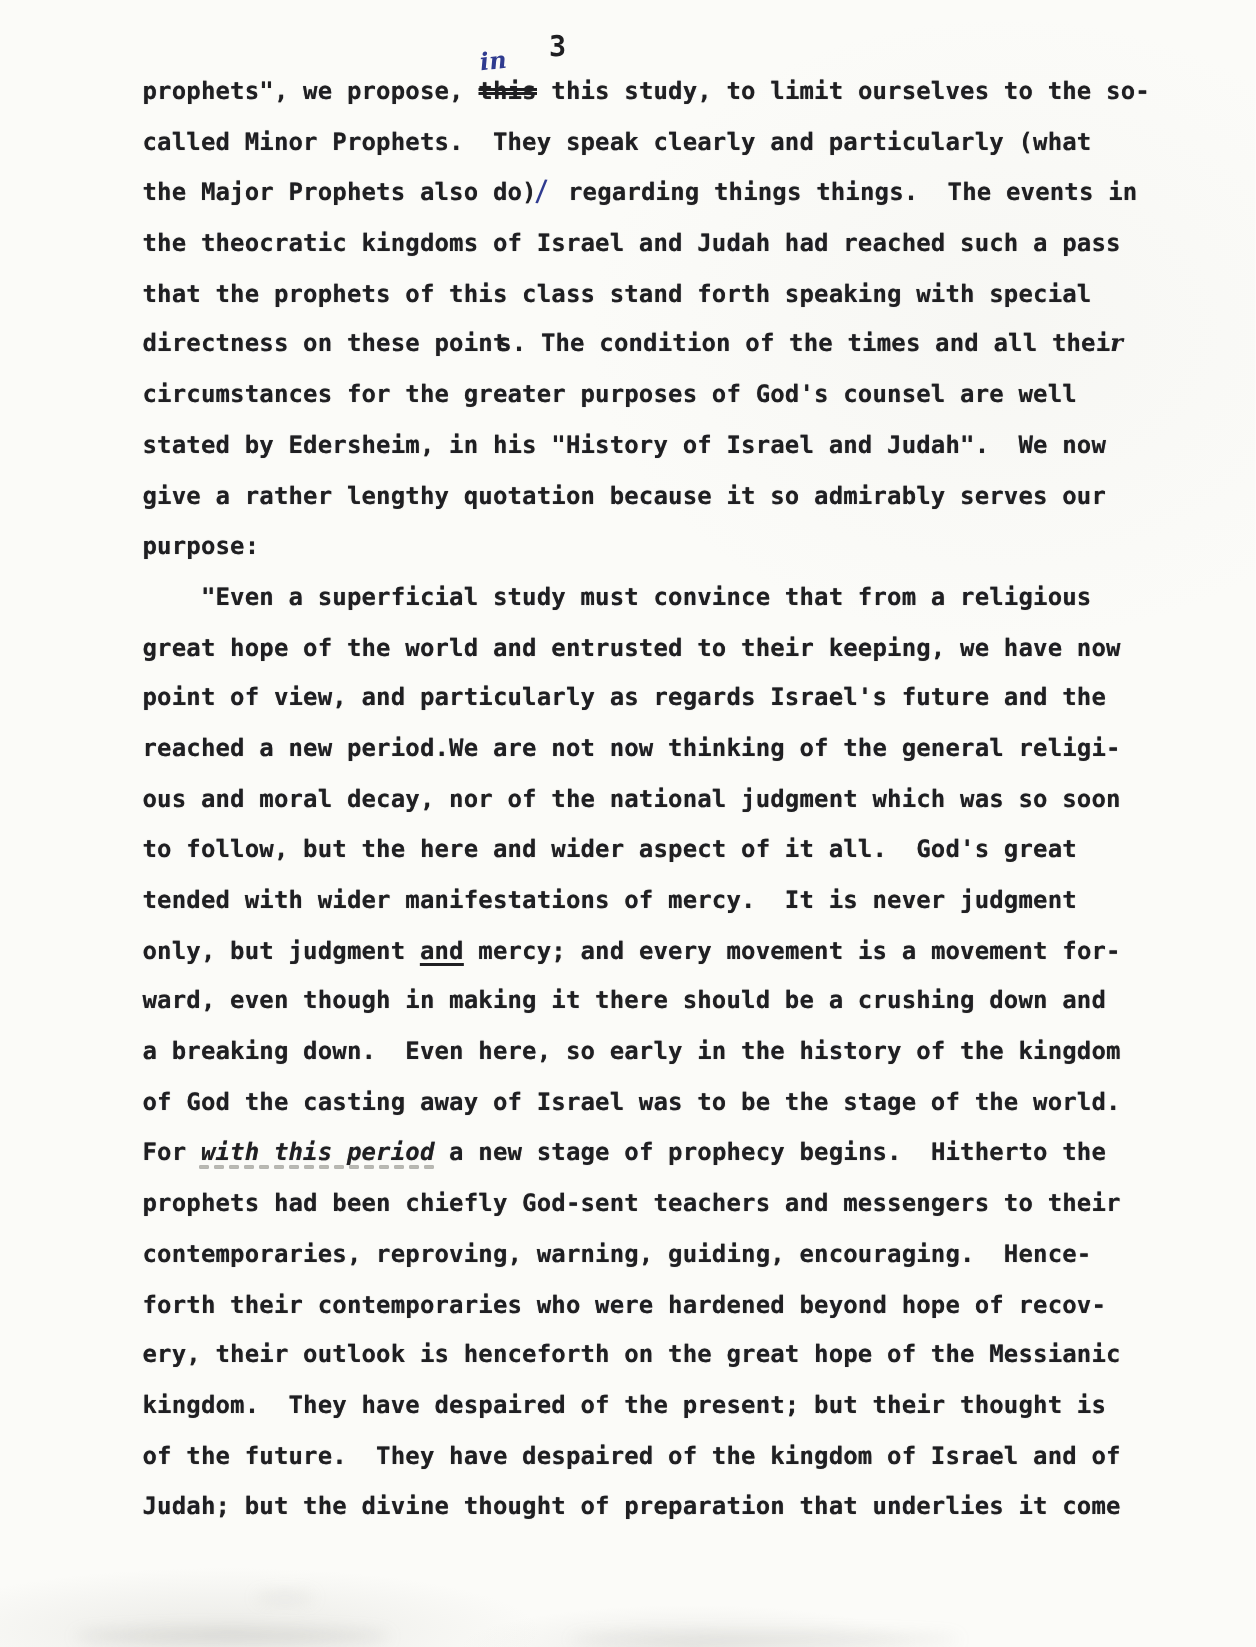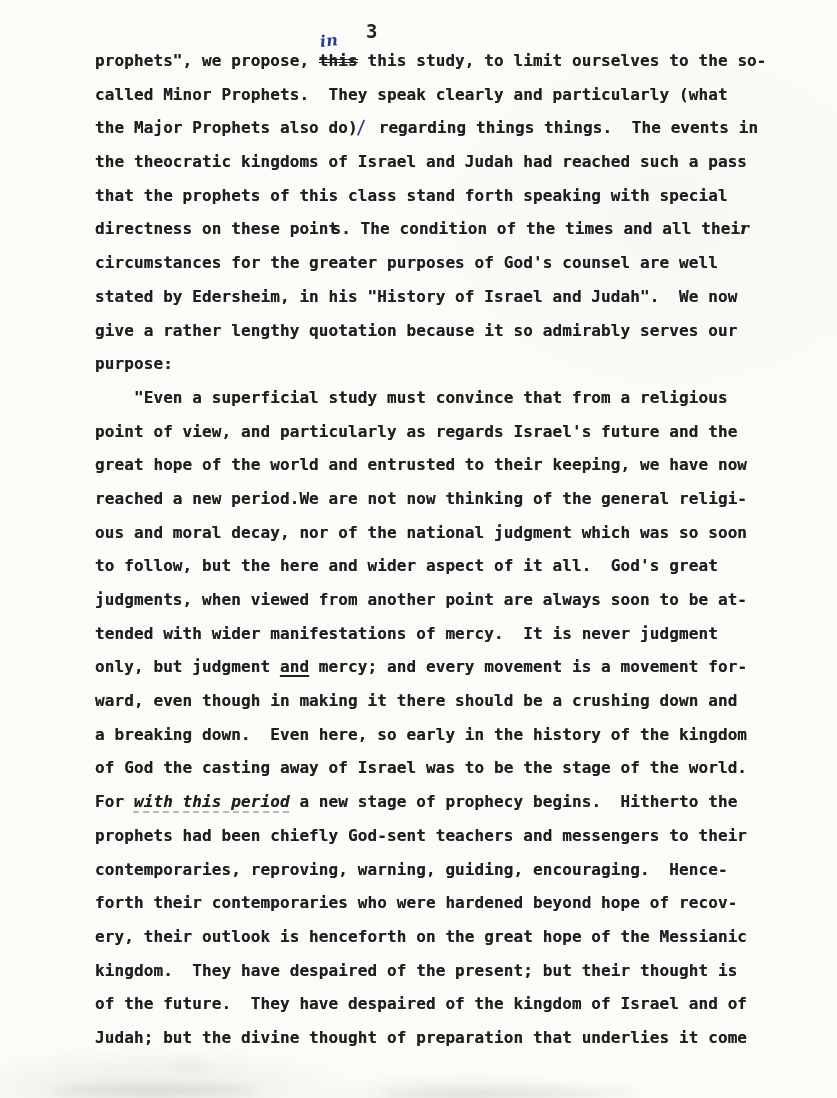--- a/index.html
+++ b/index.html
@@ -91,26 +91,25 @@
       <div class="line"><span>called Minor Prophets.  They speak clearly and particularly (what</span></div>
       <div class="line"><span>the Major Prophets also do)</span><span class="seg-pen" style="color: rgb(47, 59, 143);">/</span><span> regarding things things.  The events in</span></div>
       <div class="line"><span>the theocratic kingdoms of Israel and Judah had reached such a pass</span></div>
       <div class="line"><span>that the prophets of this class stand forth speaking with special</span></div>
       <div class="line"><span>directness on these poin</span><span class="seg-over">ts</span><span>. The condition of the times and all thei</span><span class="seg-handr">r</span></div>
       <div class="line"><span>circumstances for the greater purposes of God's counsel are well</span></div>
       <div class="line"><span>stated by Edersheim, in his "History of Israel and Judah".  We now</span></div>
       <div class="line"><span>give a rather lengthy quotation because it so admirably serves our</span></div>
       <div class="line"><span>purpose:</span></div>
       <div class="line"><span>    "Even a superficial study must convince that from a religious</span></div>
+      <div class="line"><span>great hope of the world and entrusted to their keeping, we have now</span></div>
       <div class="line"><span>point of view, and particularly as regards Israel's future and the</span></div>
-      <div class="line"><span>great hope of the world and entrusted to their keeping, we have now</span></div>
       <div class="line"><span>reached a new period.We are not now thinking of the general religi-</span></div>
       <div class="line"><span>ous and moral decay, nor of the national judgment which was so soon</span></div>
       <div class="line"><span>to follow, but the here and wider aspect of it all.  God's great</span></div>
-      <div class="line"><span>judgments, when viewed from another point are always soon to be at-</span></div>
       <div class="line"><span>tended with wider manifestations of mercy.  It is never judgment</span></div>
       <div class="line"><span>only, but judgment </span><span class="seg-underline">and</span><span> mercy; and every movement is a movement for-</span></div>
       <div class="line"><span>ward, even though in making it there should be a crushing down and</span></div>
       <div class="line"><span>a breaking down.  Even here, so early in the history of the kingdom</span></div>
       <div class="line"><span>of God the casting away of Israel was to be the stage of the world.</span></div>
       <div class="line"><span>For </span><span class="seg-erased" style="text-decoration-color: rgb(185, 185, 178); font-style: italic;">with this period</span><span> a new stage of prophecy begins.  Hitherto the</span></div>
       <div class="line"><span>prophets had been chiefly God-sent teachers and messengers to their</span></div>
       <div class="line"><span>contemporaries, reproving, warning, guiding, encouraging.  Hence-</span></div>
       <div class="line"><span>forth their contemporaries who were hardened beyond hope of recov-</span></div>
       <div class="line"><span>ery, their outlook is henceforth on the great hope of the Messianic</span></div>

